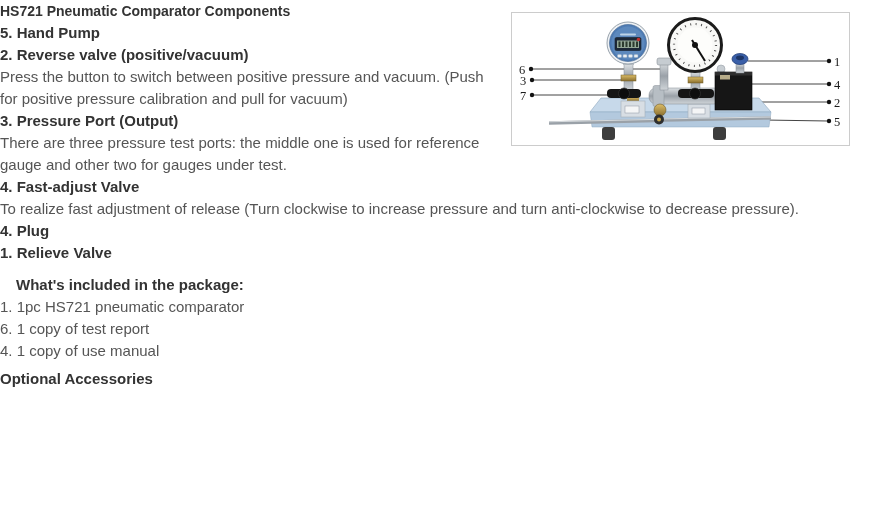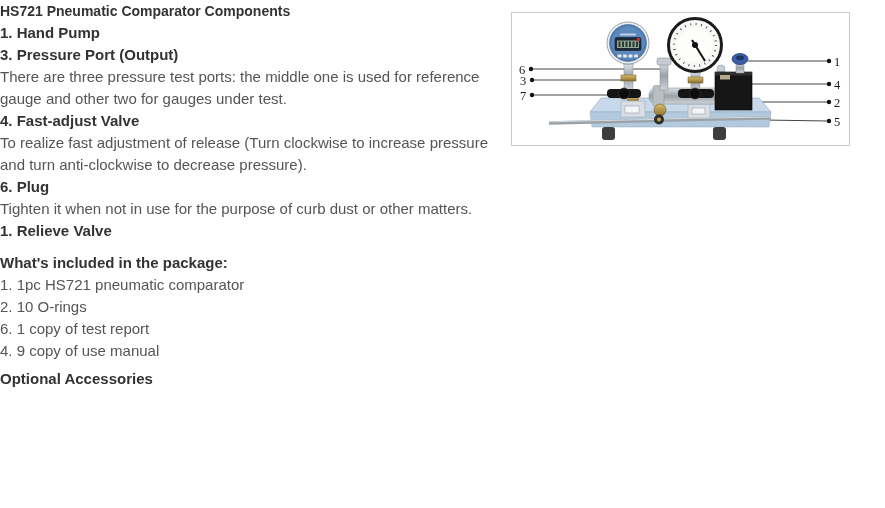--- a/index.html
+++ b/index.html
@@ -21,21 +21,21 @@
     font-weight: bold; color: #333333; font-size: 14px; line-height: 22px;
   }
   .figure-box {
     float: right;
     width: 337px; height: 132px;
     border: 1px solid #cccccc;
     background: #ffffff;
     margin: 12px 29px 4px 20px;
   }
   .package-heading {
-    font-weight: bold; color: #333333; margin-top: 10px;
+    font-weight: bold; color: #333333; margin-top: 10px; padding-left: 16px;
   }
   .optional-heading {
     font-weight: bold; color: #333333; margin-top: 6px;
   }
   .callout-num {
     font-family: "Liberation Serif", serif;
     font-size: 12.5px; fill: #1a1a1a;
   }
 </style>
 </head>
@@ -182,44 +182,46 @@
       <text class="callout-num" x="322" y="76">4</text>
       <text class="callout-num" x="322" y="94">2</text>
       <text class="callout-num" x="322" y="113">5</text>
     </svg>
   </div>
 
   <div class="content">
     <div class="page-title">HS721 Pneumatic Comparator Components</div>
 
     <div>
-      <div class="sec-heading">1. Hand Pump</div>
+      <div class="sec-heading">5. Hand Pump</div>
+    </div>
+    <div>
+      <div class="sec-heading">2. Reverse valve (positive/vacuum)</div>
+      <div>Press the button to switch between positive pressure and vacuum. (Push for positive pressure calibration and pull for vacuum)</div>
     </div>
     <div>
       <div class="sec-heading">3. Pressure Port (Output)</div>
       <div>There are three pressure test ports: the middle one is used for reference gauge and other two for gauges under test.</div>
     </div>
     <div>
       <div class="sec-heading">4. Fast-adjust Valve</div>
     </div>
     <div>
       <div>To realize fast adjustment of release (Turn clockwise to increase pressure and turn anti-clockwise to decrease pressure).</div>
     </div>
     <div>
-      <div class="sec-heading">6. Plug</div>
-      <div>Tighten it when not in use for the purpose of curb dust or other matters.</div>
+      <div class="sec-heading">4. Plug</div>
     </div>
     <div>
       <div class="sec-heading">1. Relieve Valve</div>
     </div>
 
     <div class="package-heading">What's included in the package:</div>
     <div>
       <div>1. 1pc HS721 pneumatic comparator</div>
-      <div>2. 10 O-rings</div>
       <div>6. 1 copy of test report</div>
-      <div>4. 9 copy of use manual</div>
+      <div>4. 1 copy of use manual</div>
     </div>
 
     <div class="optional-heading">Optional Accessories</div>
   </div>
 
 </div>
 
 </body></html>

